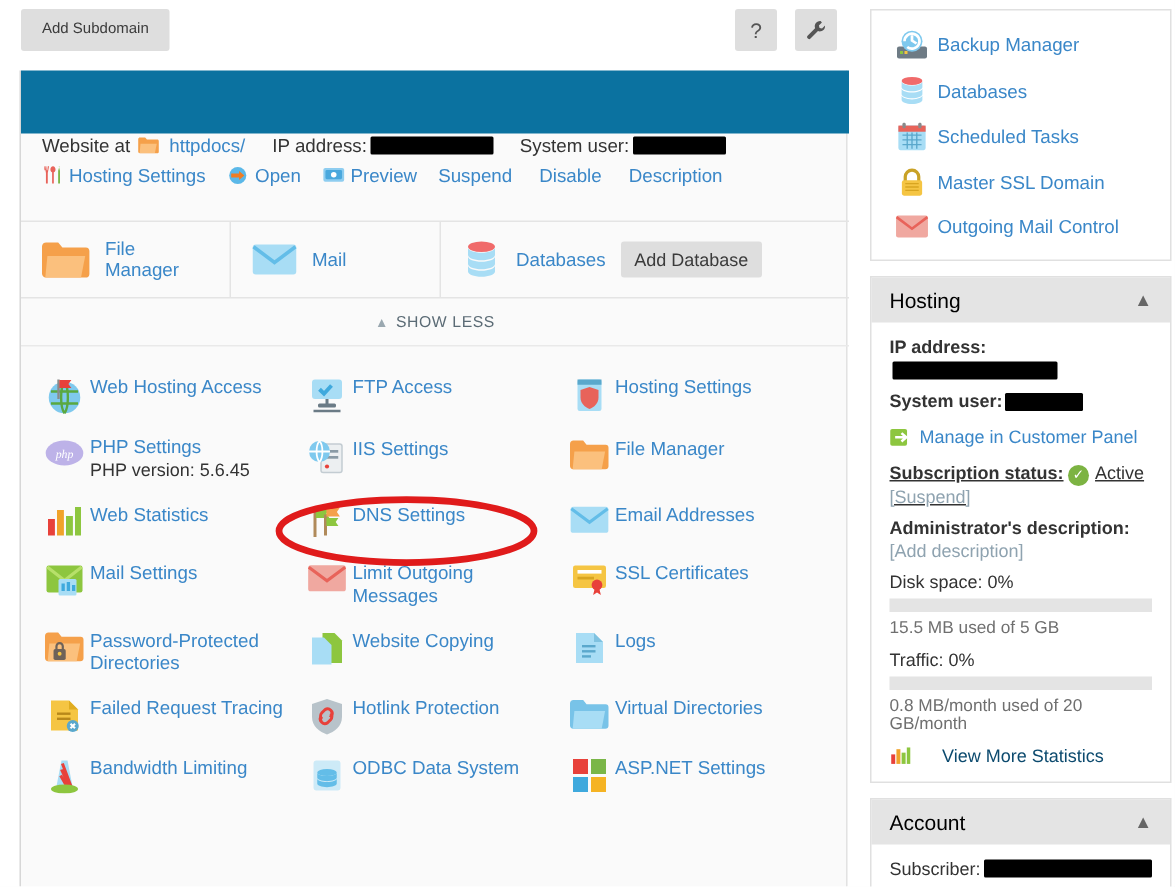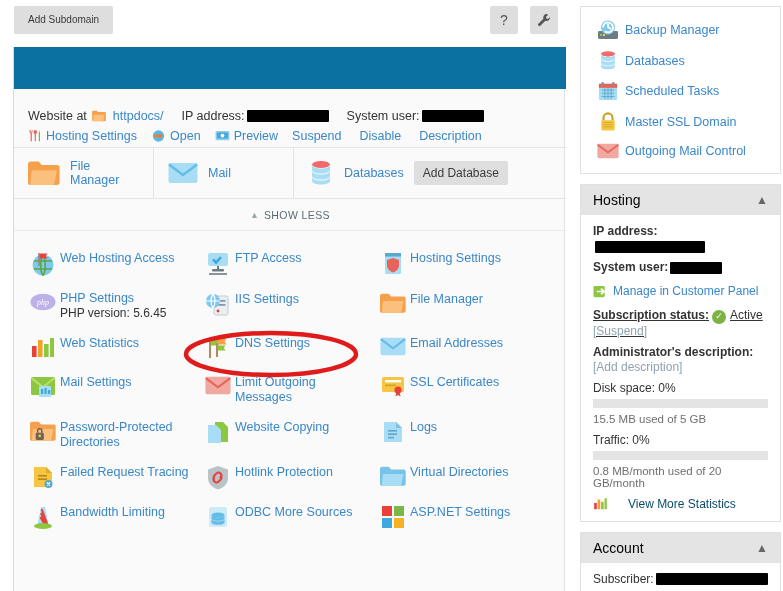--- a/index.html
+++ b/index.html
@@ -32,21 +32,21 @@
   .tool-btn.help { left:490px; font-size:14px; }
   .tool-btn.wrench { left:530px; }
 
   
   .main-card {
     position:absolute; left:13px; top:47px; width:552px; height:544px;
     background:#fafafa; border-left:1px solid #d7d7d7; border-right:1px solid #e2e2e2;
   }
   .blue-band { position:absolute; left:0; top:0; width:552px; height:42px; background:#0b72a0; }
 
-  .ident-row { position:absolute; left:0; top:43px; width:552px; padding:19px 14px 0 14px; }
+  .ident-row { position:absolute; left:0; top:43px; width:552px; padding:0 14px 0 14px; }
   .ident-line { display:flex; align-items:center; font-size:12.5px; color:#333; white-space:nowrap; }
   .ident-line .lbl { color:#333; }
   .ident-line .link { color:#3a87c8; margin-left:3px; }
   .redact { display:inline-block; background:#000; height:12px; vertical-align:middle; border-radius:1px; margin-left:2px; }
 
   .actions-line { display:flex; align-items:center; gap:0; margin-top:6px; white-space:nowrap; }
   .act { display:flex; align-items:center; color:#3a87c8; font-size:12.5px; margin-right:14px; cursor:pointer; }
   .act .ic { margin-right:4px; display:flex; align-items:center; }
   .act.plain { margin-right:18px; }
 
@@ -456,21 +456,21 @@
         </div>
         <div class="gitem">
           <span class="gic">
             <svg width="24" height="24" viewBox="0 0 24 24">
                 <rect x="3" y="2" width="18" height="20" rx="2" fill="#cdeaf7"></rect>
                 <ellipse cx="12" cy="10" rx="6.5" ry="2.4" fill="#63bde8"></ellipse>
                 <path d="M5.5 10v3.4c0 1.4 2.9 2.4 6.5 2.4s6.5-1 6.5-2.4V10c0 1.4-2.9 2.4-6.5 2.4S5.5 11.4 5.5 10z" fill="#63bde8"></path>
                 <path d="M5.5 14v3.4c0 1.4 2.9 2.4 6.5 2.4s6.5-1 6.5-2.4V14c0 1.4-2.9 2.4-6.5 2.4S5.5 15.4 5.5 14z" fill="#63bde8"></path>
               </svg>
           </span>
-          <span class="gtx">ODBC More Sources</span>
+          <span class="gtx">ODBC Data System</span>
         </div>
         <div class="gitem">
           <span class="gic">
             <svg width="24" height="24" viewBox="0 0 24 24">
                 <rect x="1" y="1" width="10" height="10" fill="#e8413a"></rect>
                 <rect x="13" y="1" width="10" height="10" fill="#7ab648"></rect>
                 <rect x="1" y="13" width="10" height="10" fill="#3fa9dd"></rect>
                 <rect x="13" y="13" width="10" height="10" fill="#f5b323"></rect>
               </svg>
           </span>

